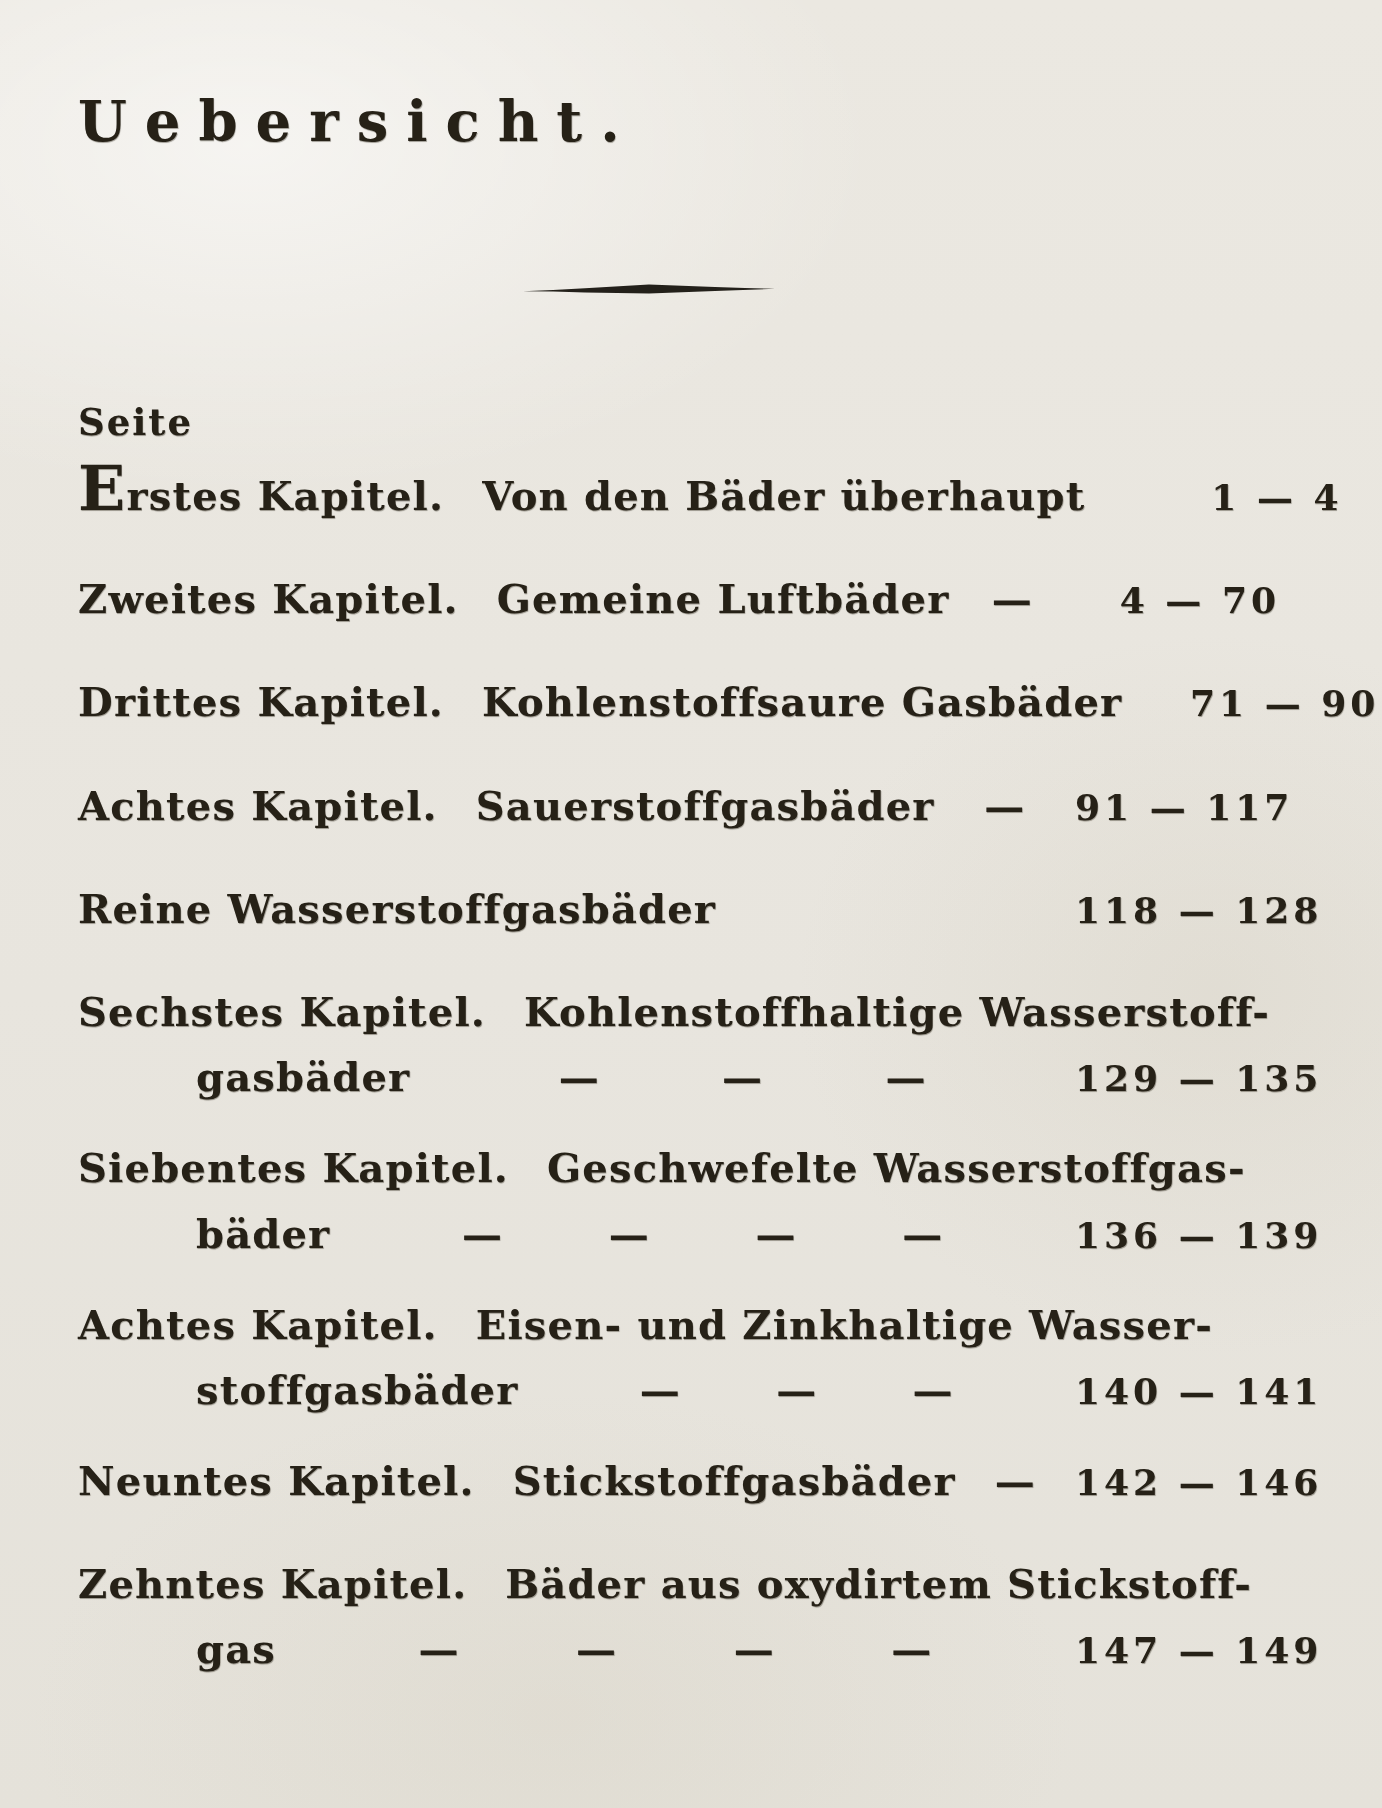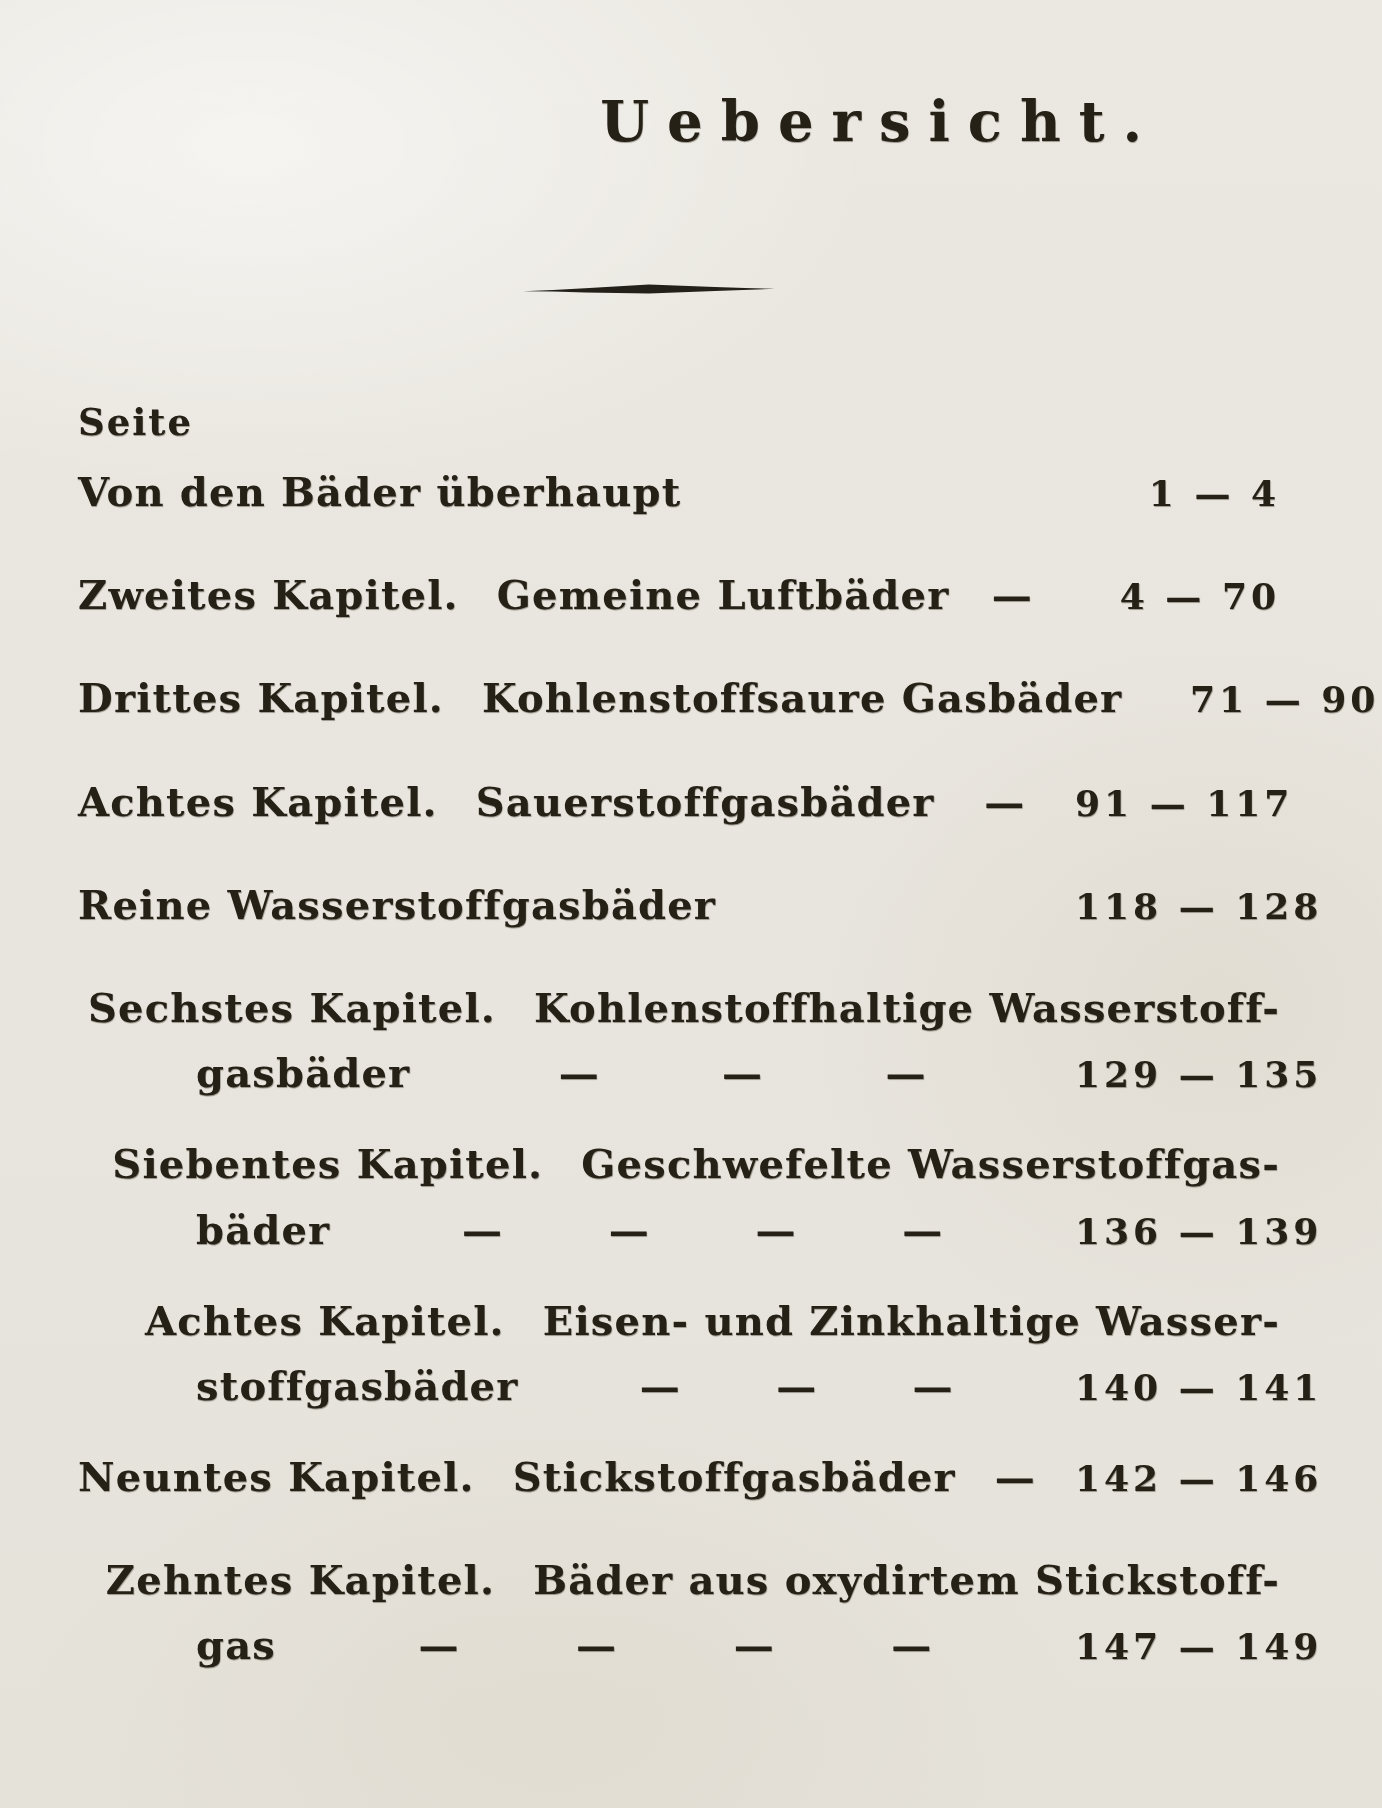--- a/index.html
+++ b/index.html
@@ -20,21 +20,21 @@
   .page {
     box-sizing: border-box;
     width: 100%;
     height: 100%;
     padding: 88px 102px 60px 78px;
   }
   .ink {
     text-shadow: 0.6px 0.8px 0.7px rgba(35,28,15,0.38);
   }
   .title {
-    text-align: right;
+    text-align: left;
     font-size: 56px;
     font-weight: 700;
     letter-spacing: 18px;
     padding-right: 120px; 
   }
   .swelled-rule {
     display: block;
     margin: 128px auto 0 auto;
     transform: translateX(-30px) rotate(-0.6deg);
   }
@@ -68,21 +68,21 @@
   .dash { font-size: 40px; font-weight: 700; }
   .pages {
     width: 205px;
     flex: 0 0 auto;
     text-align: right;
     font-size: 36px;
     font-weight: 700;
     letter-spacing: 4px;
     white-space: nowrap;
   }
-  .entry.pair .line1 { margin-bottom: 14px; justify-content: flex-end; }
+  .entry.pair .line1 { margin-bottom: 14px; }
   .cont { margin-left: 118px; white-space: nowrap; text-align: center; }
   .entry.pair { margin-bottom: 40px; }
   
   .entry.first .chapter { display: inline-block; }
   .entry.first .chapter::first-letter {
     font-size: 1.55em;
     line-height: 0.75;
   }
 </style>
 </head>
@@ -95,20 +95,21 @@
   <svg class="swelled-rule" width="252" height="14" viewBox="0 0 252 14" aria-hidden="true">
     <polygon points="0,8 30,7 62,5.6 126,2.6 192,5.6 222,7 252,8 192,9.8 126,11.6 62,9.8 30,8.6" fill="#23201a"></polygon>
   </svg>
 
   <div class="seite ink">Seite</div>
 
   <div class="toc">
 
     <div class="entry first">
       <div class="line ink">
+        <span class="chapter">Erstes Kapitel.</span>
         <span class="etitle">Von den Bäder überhaupt</span>
         <span class="mid"></span>
         <span class="pages">1 — 4</span>
       </div>
     </div>
 
     <div class="entry">
       <div class="line ink">
         <span class="chapter">Zweites Kapitel.</span>
         <span class="etitle">Gemeine Luftbäder</span>

